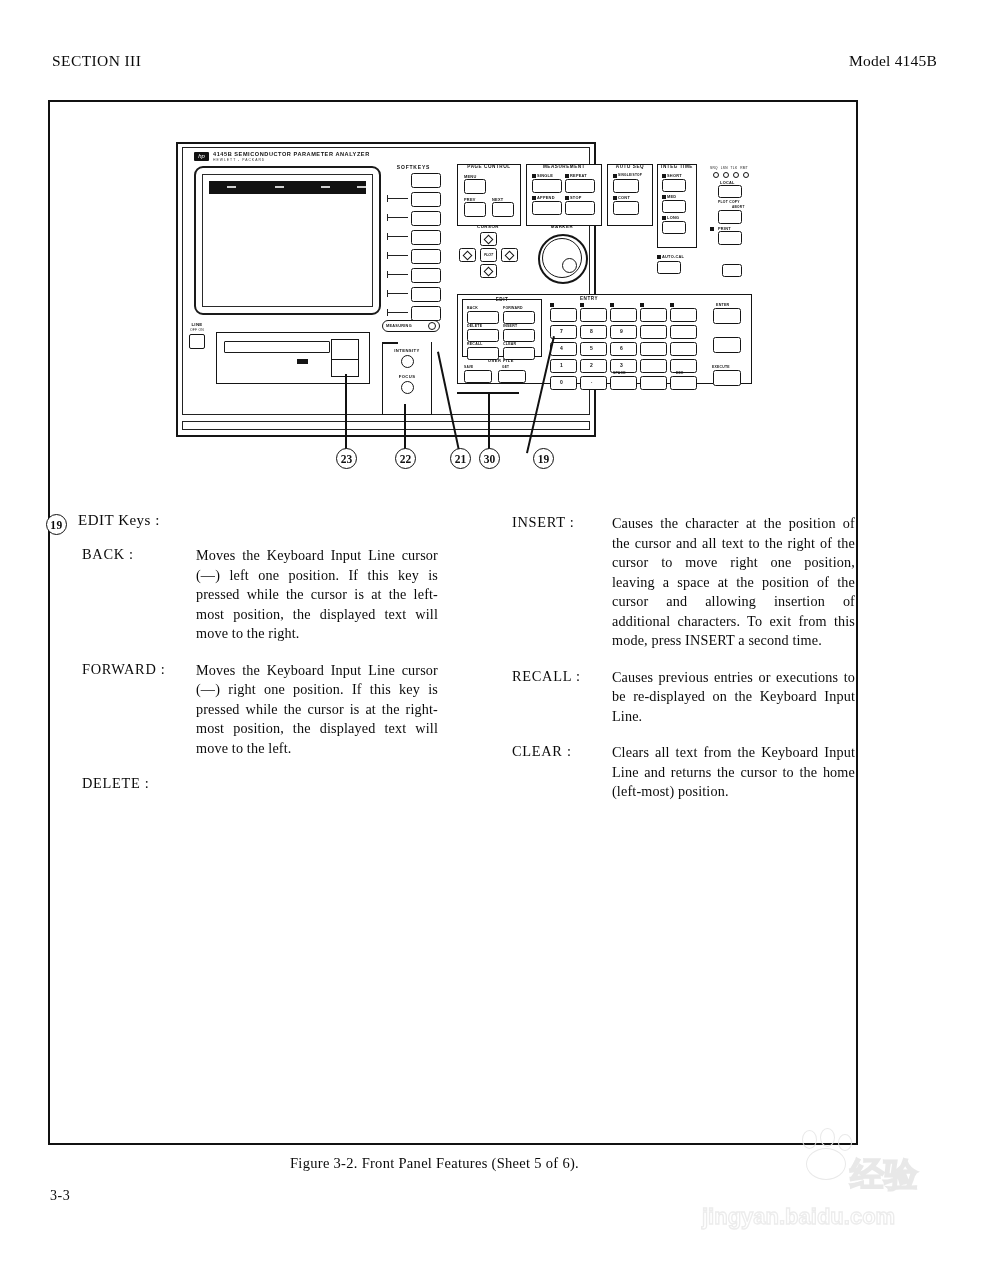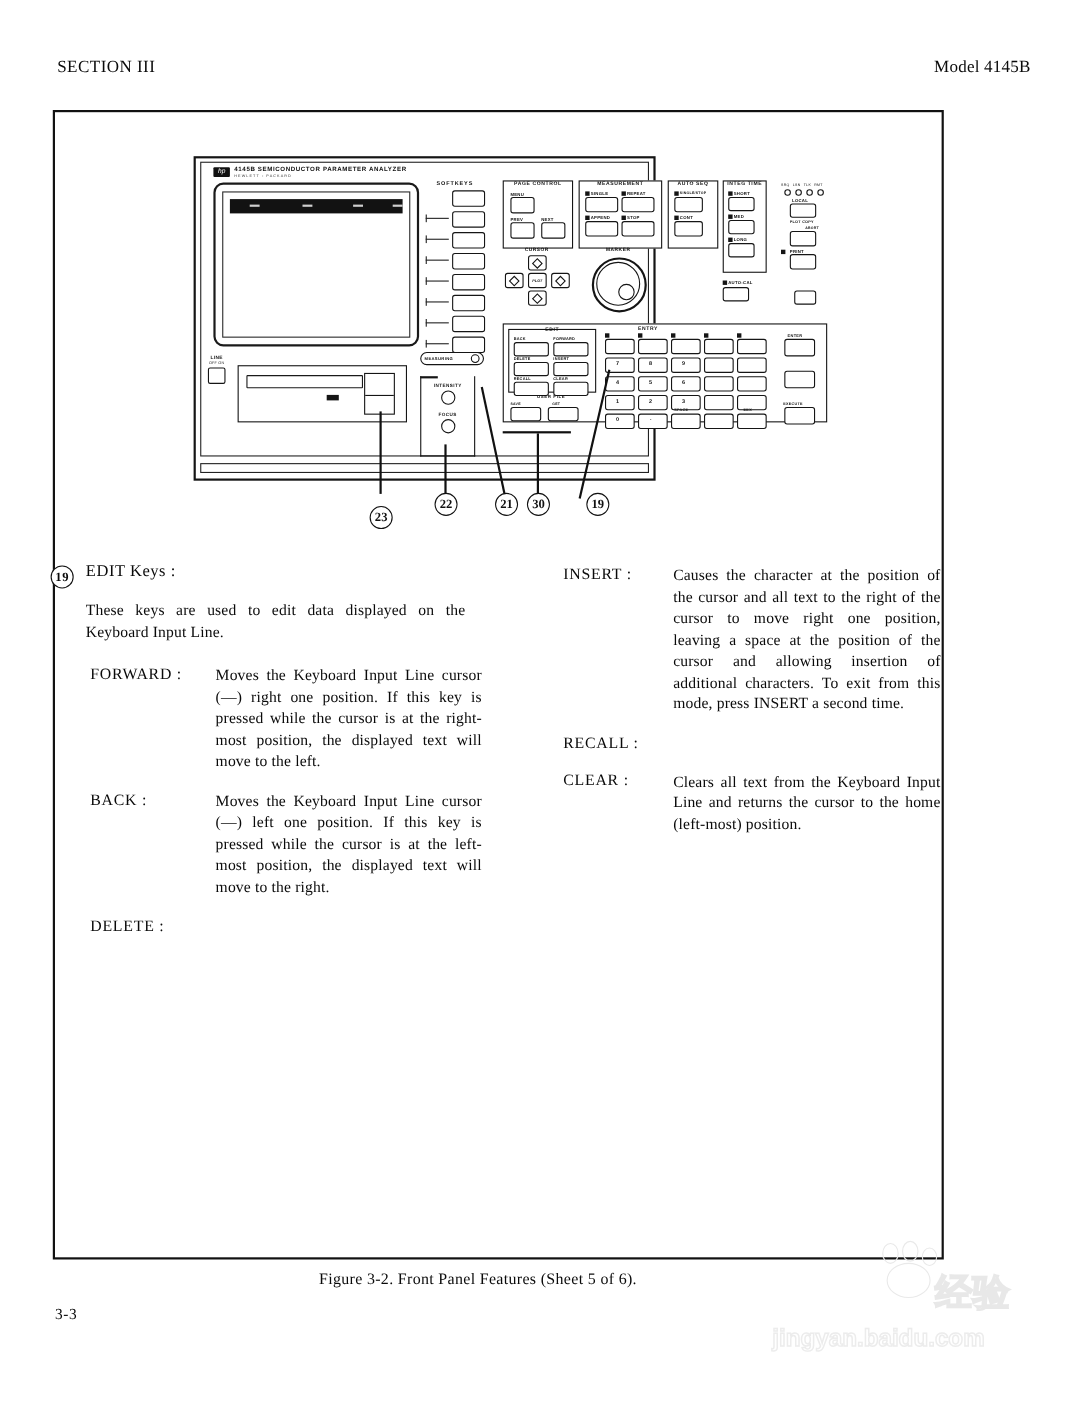--- a/index.html
+++ b/index.html
@@ -731,60 +731,60 @@
     </div>
   </div>
 
   <div class="leader" style="left:297px; top:270px; height:75px;"></div>
   <div class="leader" style="left:356px; top:300px; height:45px;"></div>
   <div class="leader diag" style="left:389px; top:248px; height:100px; transform:rotate(-12deg);"></div>
   <div class="leader" style="left:440px; top:290px; height:55px;"></div>
   <div class="leader diag" style="left:505px; top:232px; height:120px; transform:rotate(13deg);"></div>
   <div class="leader" style="left:409px; top:288px; width:62px; height:1.5px;"></div>
 
-  <div class="callout" style="left:288px; top:344px;margin-top:12px;">23</div>
+  <div class="callout" style="left:288px; top:344px;">23</div>
   <div class="callout" style="left:347px; top:344px;">22</div>
   <div class="callout" style="left:402px; top:344px;">21</div>
   <div class="callout" style="left:431px; top:344px;">30</div>
   <div class="callout" style="left:485px; top:344px;">19</div>
 </div>
 
 <div class="body-cols">
 
   <div class="col col-left">
     <div class="item-head" style="position:relative;">
       <span class="num">19</span>
       <span>EDIT Keys :</span>
     </div>
 
-    <p class="intro">These keys are used to edit data displayed on the Keyboard Input Line.</p>
+
+    <div class="def">
+      <div class="term">BACK :</div>
+      <div class="desc">Moves the Keyboard Input Line cursor (—) left one position. If this key is pressed while the cursor is at the left-most position, the displayed text will move to the right.</div>
+    </div>
 
     <div class="def">
       <div class="term">FORWARD :</div>
       <div class="desc">Moves the Keyboard Input Line cursor (—) right one position. If this key is pressed while the cursor is at the right-most position, the displayed text will move to the left.</div>
-    </div>
-
-    <div class="def">
-      <div class="term">BACK :</div>
-      <div class="desc">Moves the Keyboard Input Line cursor (—) left one position. If this key is pressed while the cursor is at the left-most position, the displayed text will move to the right.</div>
     </div>
 
     <div class="def">
       <div class="term">DELETE :</div>
     </div>
   </div>
 
   <div class="col col-right">
     <div class="def" style="margin-top:2px;">
       <div class="term">INSERT :</div>
       <div class="desc">Causes the character at the position of the cursor and all text to the right of the cursor to move right one position, leaving a space at the position of the cursor and allowing insertion of additional characters. To exit from this mode, press INSERT a second time.</div>
     </div>
 
     <div class="def">
       <div class="term">RECALL :</div>
+      <div class="desc">Causes previous entries or executions to be re-displayed on the Keyboard Input Line.</div>
     </div>
 
     <div class="def">
       <div class="term">CLEAR :</div>
       <div class="desc">Clears all text from the Keyboard Input Line and returns the cursor to the home (left-most) position.</div>
     </div>
   </div>
 </div>
 
 <div class="caption">Figure 3-2.  Front Panel Features (Sheet 5 of 6).</div>

